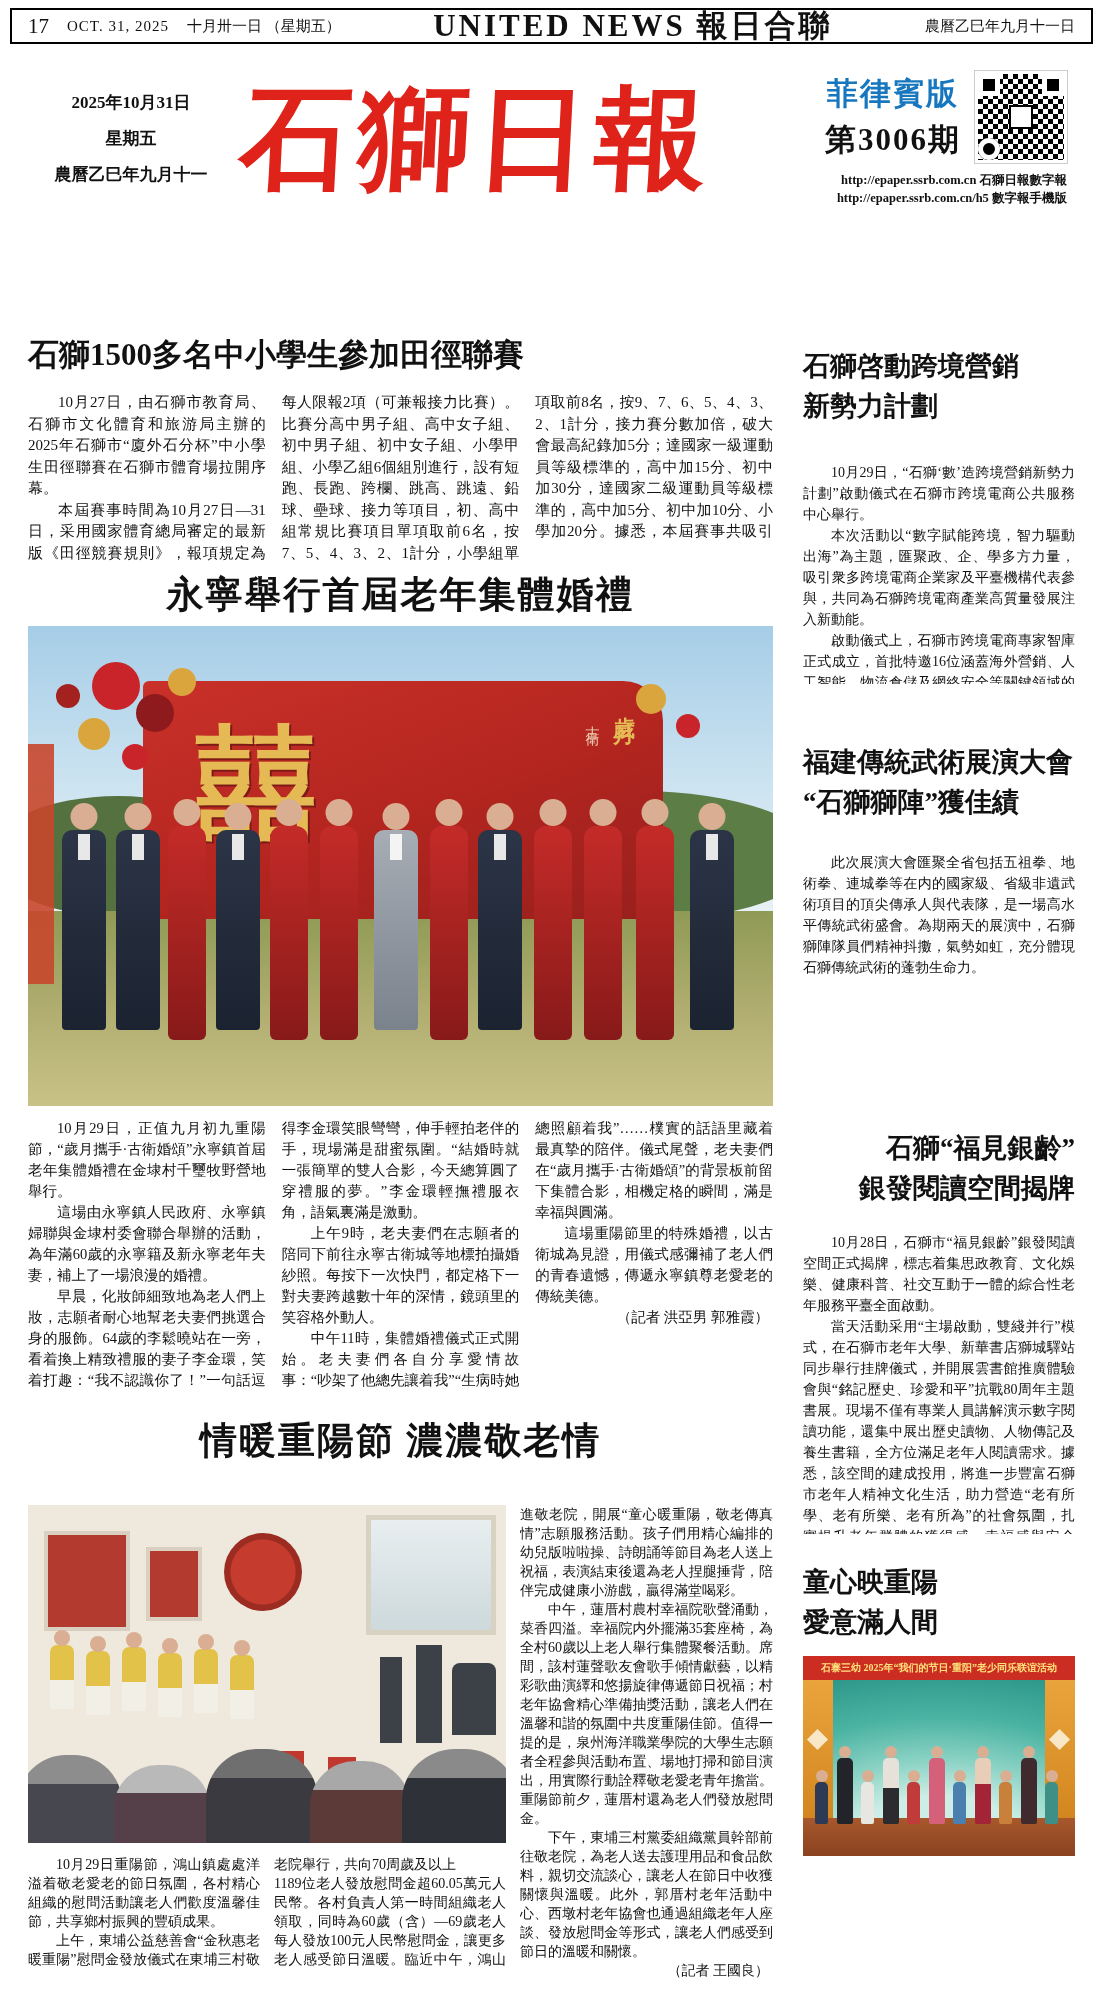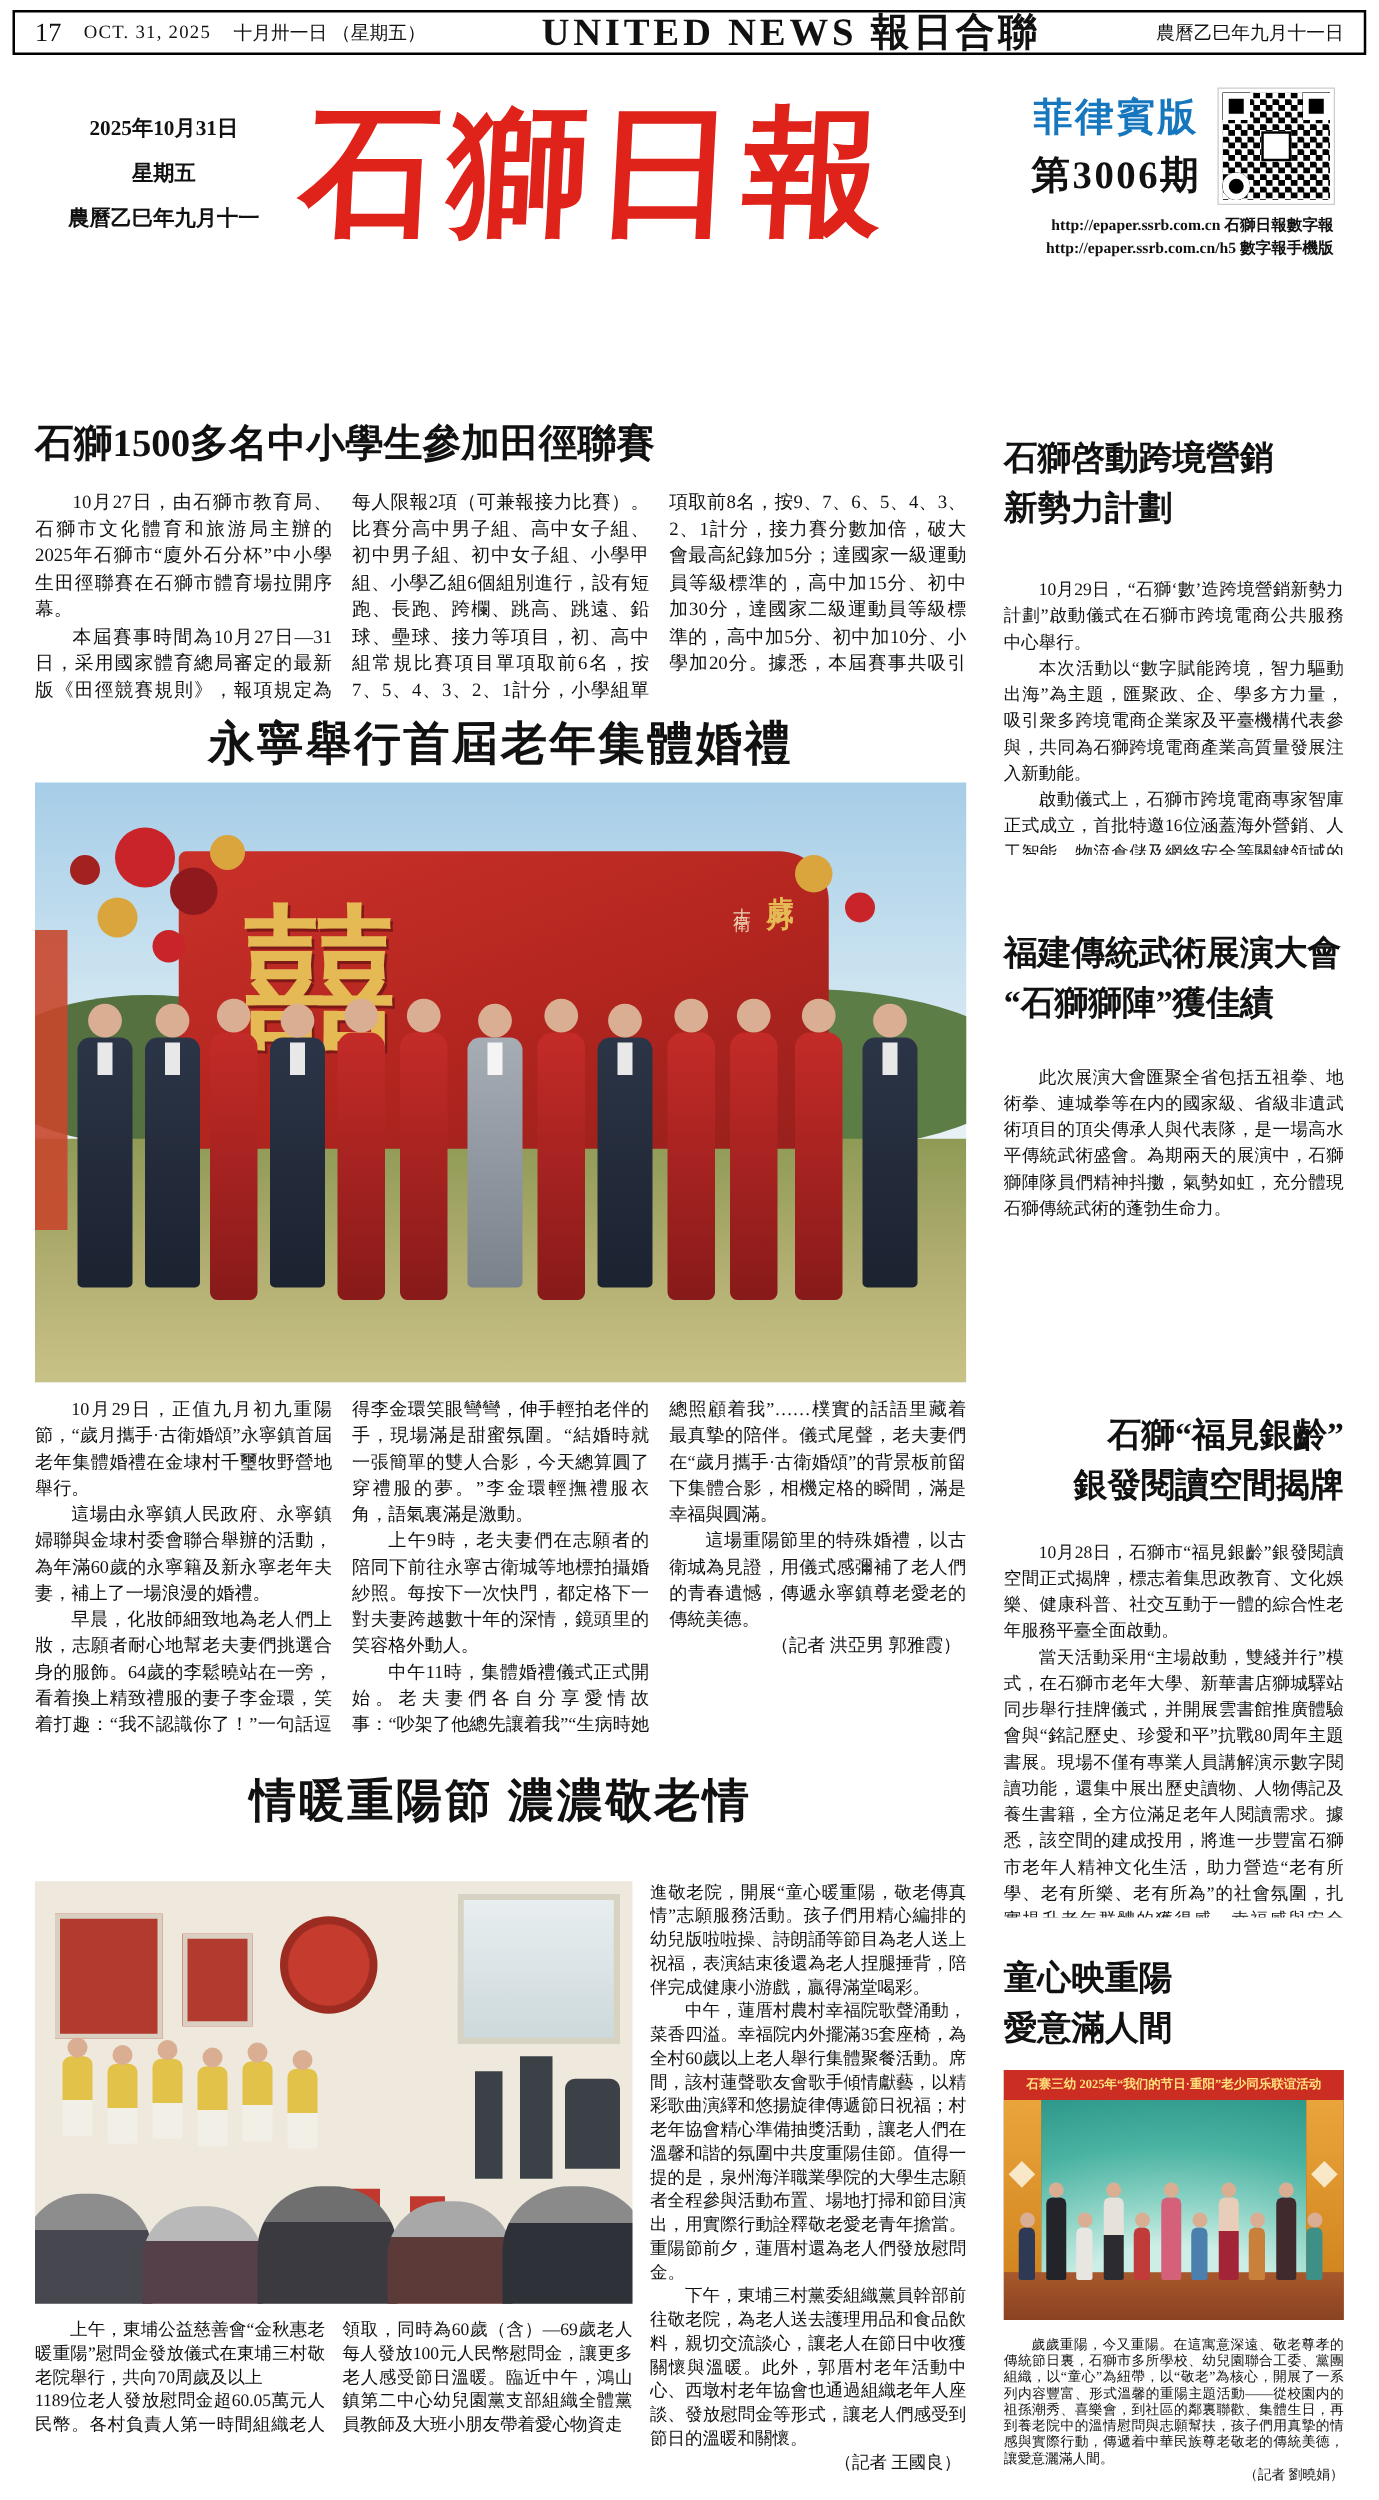--- a/index.html
+++ b/index.html
@@ -237,20 +237,21 @@
         <div class="c-chair" style="left:250px;bottom:58px;width:26px;height:34px"></div>
         <div class="c-chair" style="left:300px;bottom:50px;width:28px;height:36px"></div>
         <div class="c-old" style="left:-10px;bottom:-16px;width:104px;height:104px;background:linear-gradient(#8d8d8d 28%,#474750 28%)"></div>
         <div class="c-old" style="left:86px;bottom:-14px;width:96px;height:92px;background:linear-gradient(#b9b9b9 30%,#55404a 30%)"></div>
         <div class="c-old" style="left:178px;bottom:-16px;width:112px;height:110px;background:linear-gradient(#6f6f6f 26%,#3a3a40 26%)"></div>
         <div class="c-old" style="left:282px;bottom:-14px;width:100px;height:96px;background:linear-gradient(#a8a8a8 30%,#5c3a38 30%)"></div>
         <div class="c-old" style="left:374px;bottom:-18px;width:116px;height:112px;background:linear-gradient(#8a8a8a 26%,#2f3138 26%)"></div>
       </div>
       <div class="b-cols body">
         <div>
+            <p>10月29日重陽節，鴻山鎮處處洋溢着敬老愛老的節日氛圍，各村精心組織的慰問活動讓老人們歡度溫馨佳節，共享鄉村振興的豐碩成果。</p>
             <p>上午，東埔公益慈善會“金秋惠老暖重陽”慰問金發放儀式在東埔三村敬老院舉行，共向70周歲及以上</p>
           </div>
         <div class="cont">
             <p>1189位老人發放慰問金超60.05萬元人民幣。各村負責人第一時間組織老人領取，同時為60歲（含）—69歲老人每人發放100元人民幣慰問金，讓更多老人感受節日溫暖。臨近中午，鴻山鎮第二中心幼兒園黨支部組織全體黨員教師及大班小朋友帶着愛心物資走</p>
           </div>
       </div>
       <div class="b-mid body cont">
         <div class="cont">
             <p>進敬老院，開展“童心暖重陽，敬老傳真情”志願服務活動。孩子們用精心編排的幼兒版啦啦操、詩朗誦等節目為老人送上祝福，表演結束後還為老人捏腿捶背，陪伴完成健康小游戲，贏得滿堂喝彩。</p>
             <p>中午，蓮厝村農村幸福院歌聲涌動，菜香四溢。幸福院内外擺滿35套座椅，為全村60歲以上老人舉行集體聚餐活動。席間，該村蓮聲歌友會歌手傾情獻藝，以精彩歌曲演繹和悠揚旋律傳遞節日祝福；村老年協會精心準備抽獎活動，讓老人們在溫馨和諧的氛圍中共度重陽佳節。值得一提的是，泉州海洋職業學院的大學生志願者全程參與活動布置、場地打掃和節目演出，用實際行動詮釋敬老愛老青年擔當。重陽節前夕，蓮厝村還為老人們發放慰問金。</p>
@@ -321,22 +322,16 @@
         <div class="sfig kid2" style="left:58px;background:#e8e6e0"></div>
         <div class="sfig adult" style="left:80px;background:linear-gradient(#e6e2da 45%,#2b2b30 45%)"></div>
         <div class="sfig kid2" style="left:104px;background:#c23b3b"></div>
         <div class="sfig adult" style="left:126px;background:#d4607a"></div>
         <div class="sfig kid2" style="left:150px;background:#4a7fae"></div>
         <div class="sfig adult" style="left:172px;background:linear-gradient(#e8cdb9 40%,#a32437 40%)"></div>
         <div class="sfig kid2" style="left:196px;background:#c9803a"></div>
         <div class="sfig adult" style="left:218px;background:#402a2e"></div>
         <div class="sfig kid2" style="left:242px;background:#3e8f86"></div>
       </div>
-      <div class="body">
-        <div>
-            <p>歲歲重陽，今又重陽。在這寓意深遠、敬老尊孝的傳統節日裏，石獅市多所學校、幼兒園聯合工委、黨團組織，以“童心”為紐帶，以“敬老”為核心，開展了一系列内容豐富、形式溫馨的重陽主題活動——從校園内的祖孫潮秀、喜樂會，到社區的鄰裏聯歡、集體生日，再到養老院中的溫情慰問與志願幫扶，孩子們用真摯的情感與實際行動，傳遞着中華民族尊老敬老的傳統美德，讓愛意灑滿人間。</p>
-          </div>
-        <div class="byline">（記者 劉曉娟）</div>
-      </div>
     </div>
 
   </div>
 </div>
 
 </body></html>

